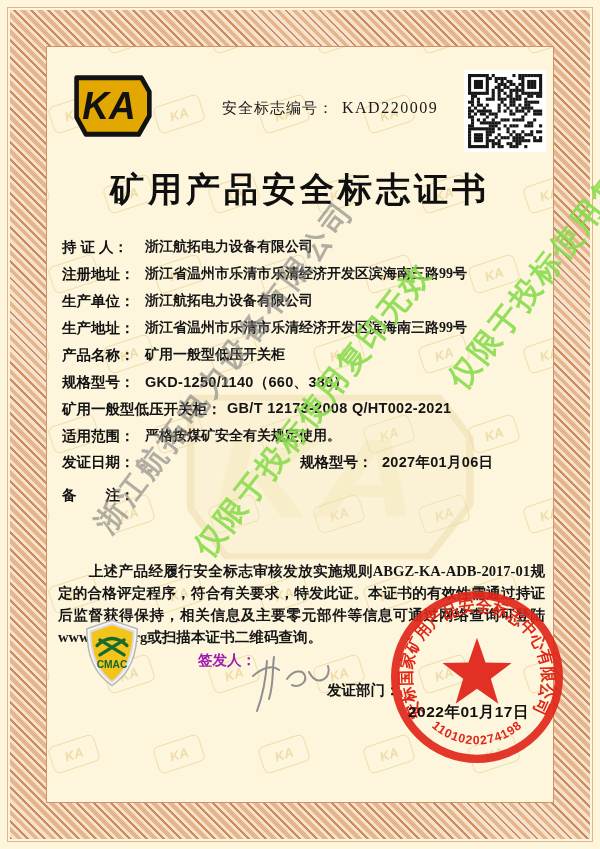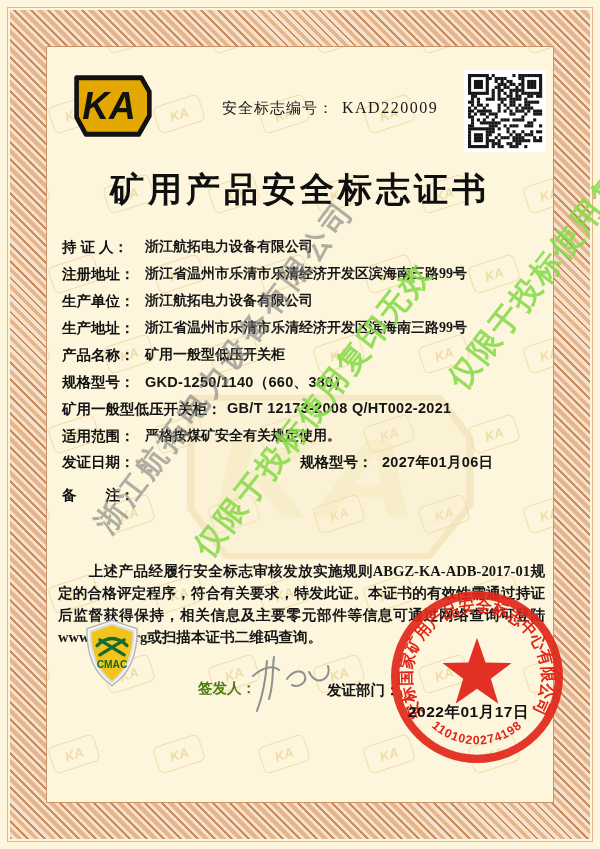--- a/index.html
+++ b/index.html
@@ -43,21 +43,21 @@
   .fvalue{position:absolute;left:83px;}
   .v-kai{font-family:"Liberation Serif",serif;font-weight:600;font-size:14px;color:#161616;}
   .v-num{font-family:"Liberation Sans",sans-serif;font-weight:700;font-size:14.5px;letter-spacing:.3px;color:#141414;}
 
   
   .para{position:absolute;left:58px;top:560px;width:487px;z-index:4;font-family:"Liberation Serif",serif;
     font-weight:bold;font-size:14.6px;line-height:22px;text-indent:2.1em;text-align:justify;color:#151515;}
 
   
   .cmac{position:absolute;left:84px;top:618px;width:56px;height:70px;z-index:4;}
-  .signer{position:absolute;left:198px;top:679px;font-weight:700;font-size:14.5px;color:#4d7c0f;z-index:4;}
+  .signer{position:absolute;left:198px;top:651px;font-weight:700;font-size:14.5px;color:#a21caf;z-index:4;}
   .sig{position:absolute;left:243px;top:648px;width:100px;height:72px;z-index:4;}
   .dept{position:absolute;left:327px;top:681px;font-weight:700;font-size:14.5px;color:#111;z-index:4;}
   .seal{position:absolute;left:386px;top:586px;width:182px;height:182px;z-index:7;}
   .sealdate{position:absolute;left:408px;top:702px;z-index:8;font-weight:bold;font-size:15.5px;
     letter-spacing:.5px;color:#101010;}
 </style>
 </head>
 <body>
 
 <div class="page">

